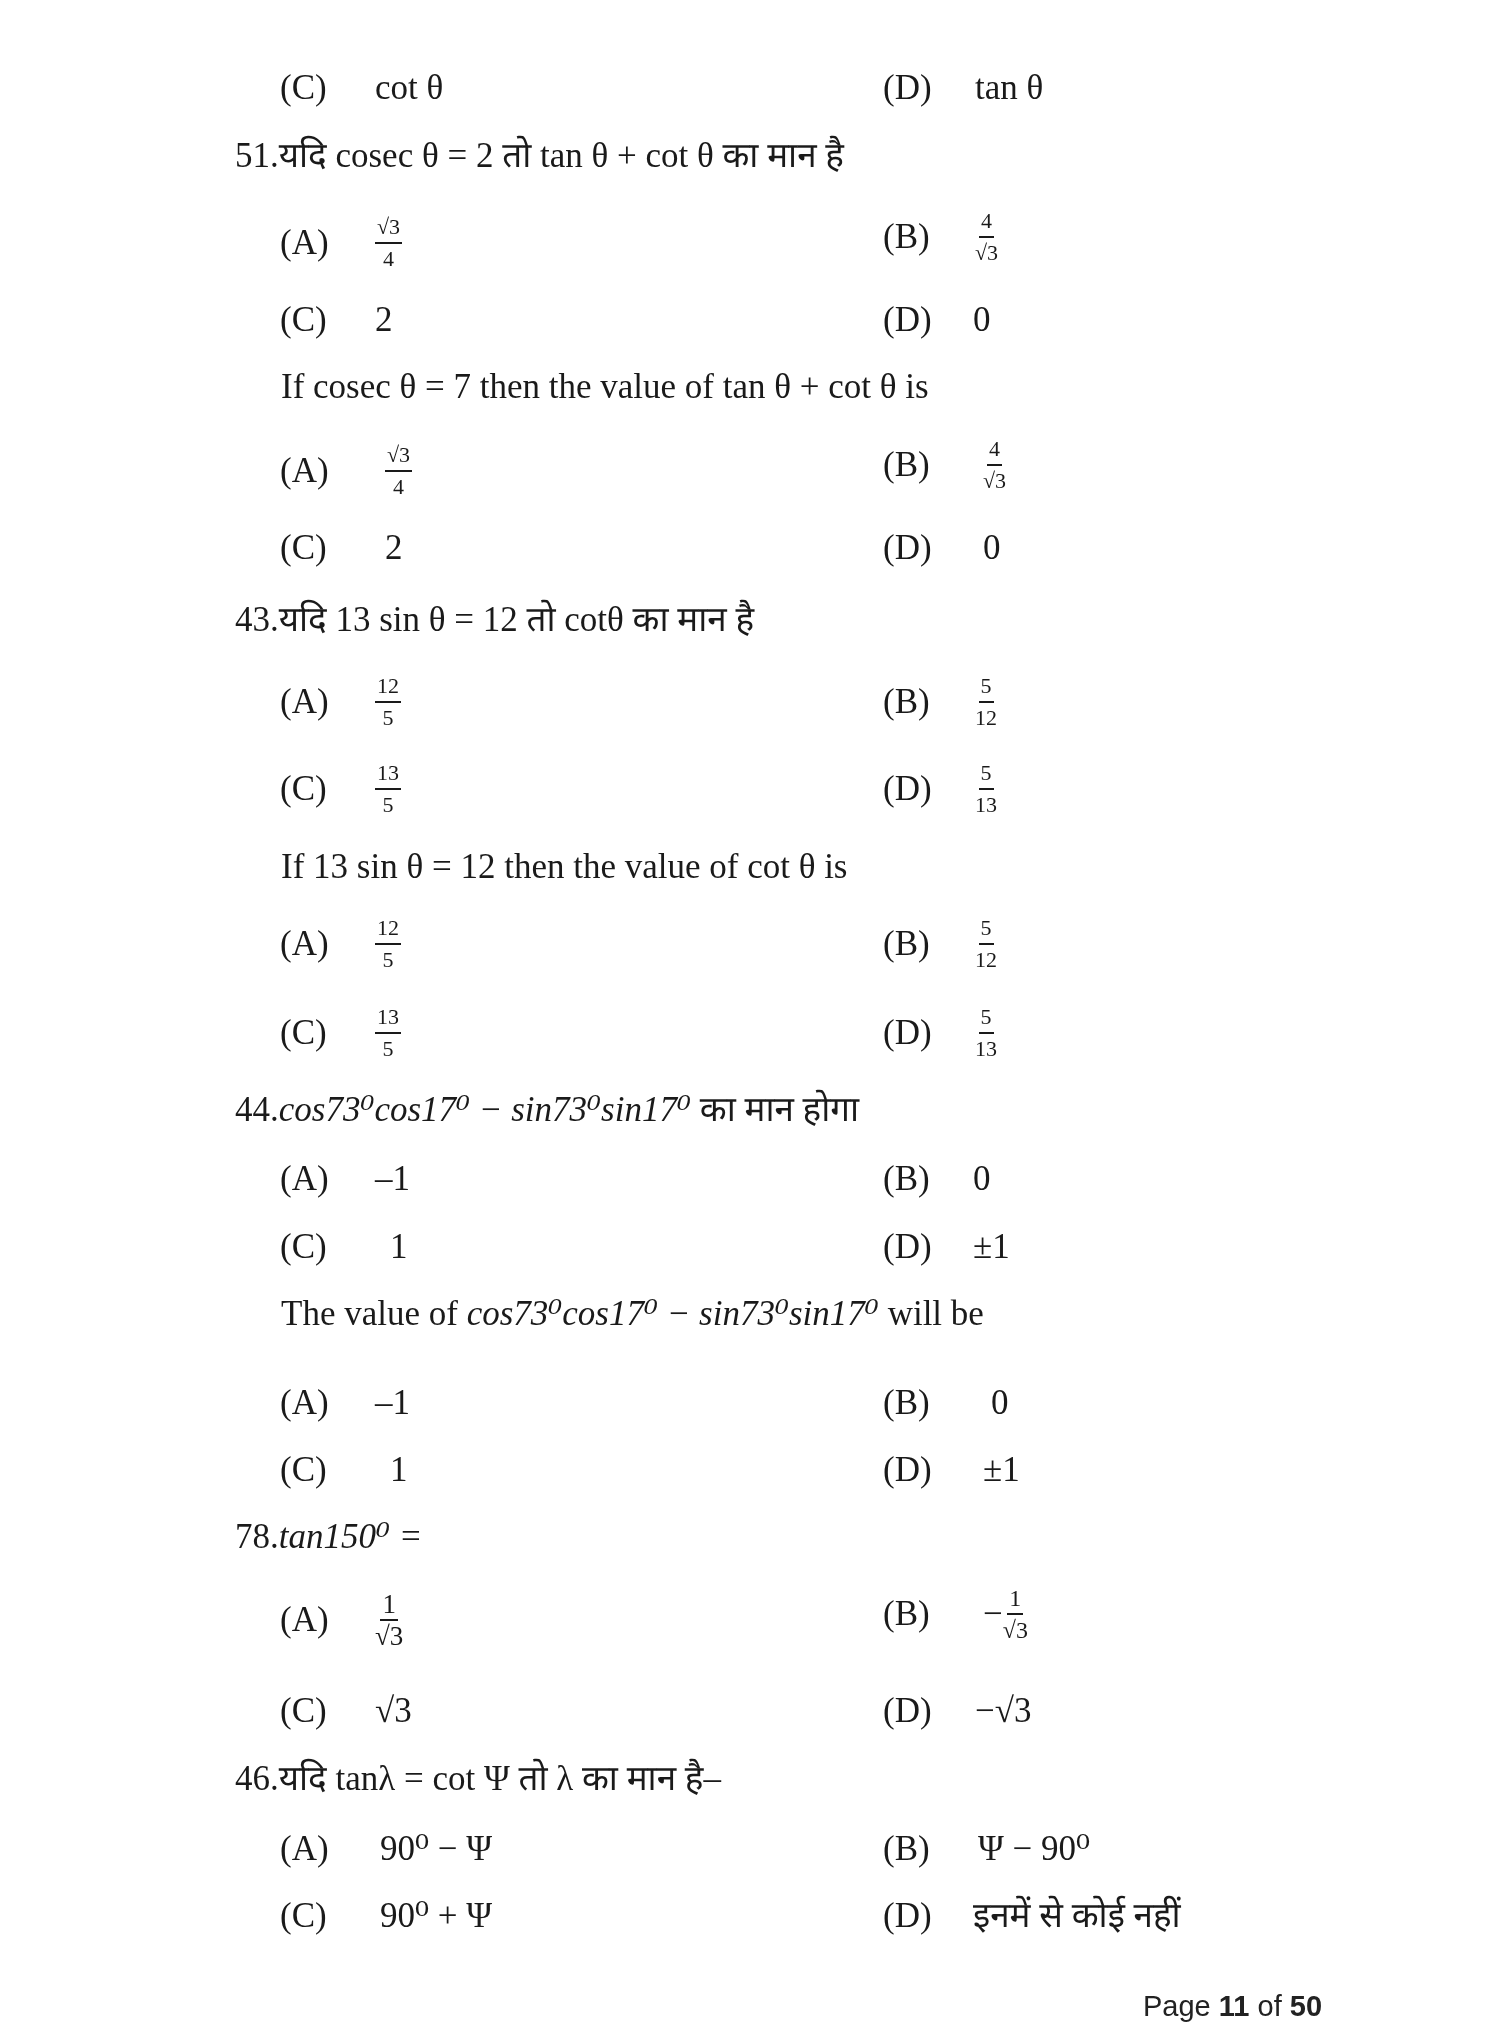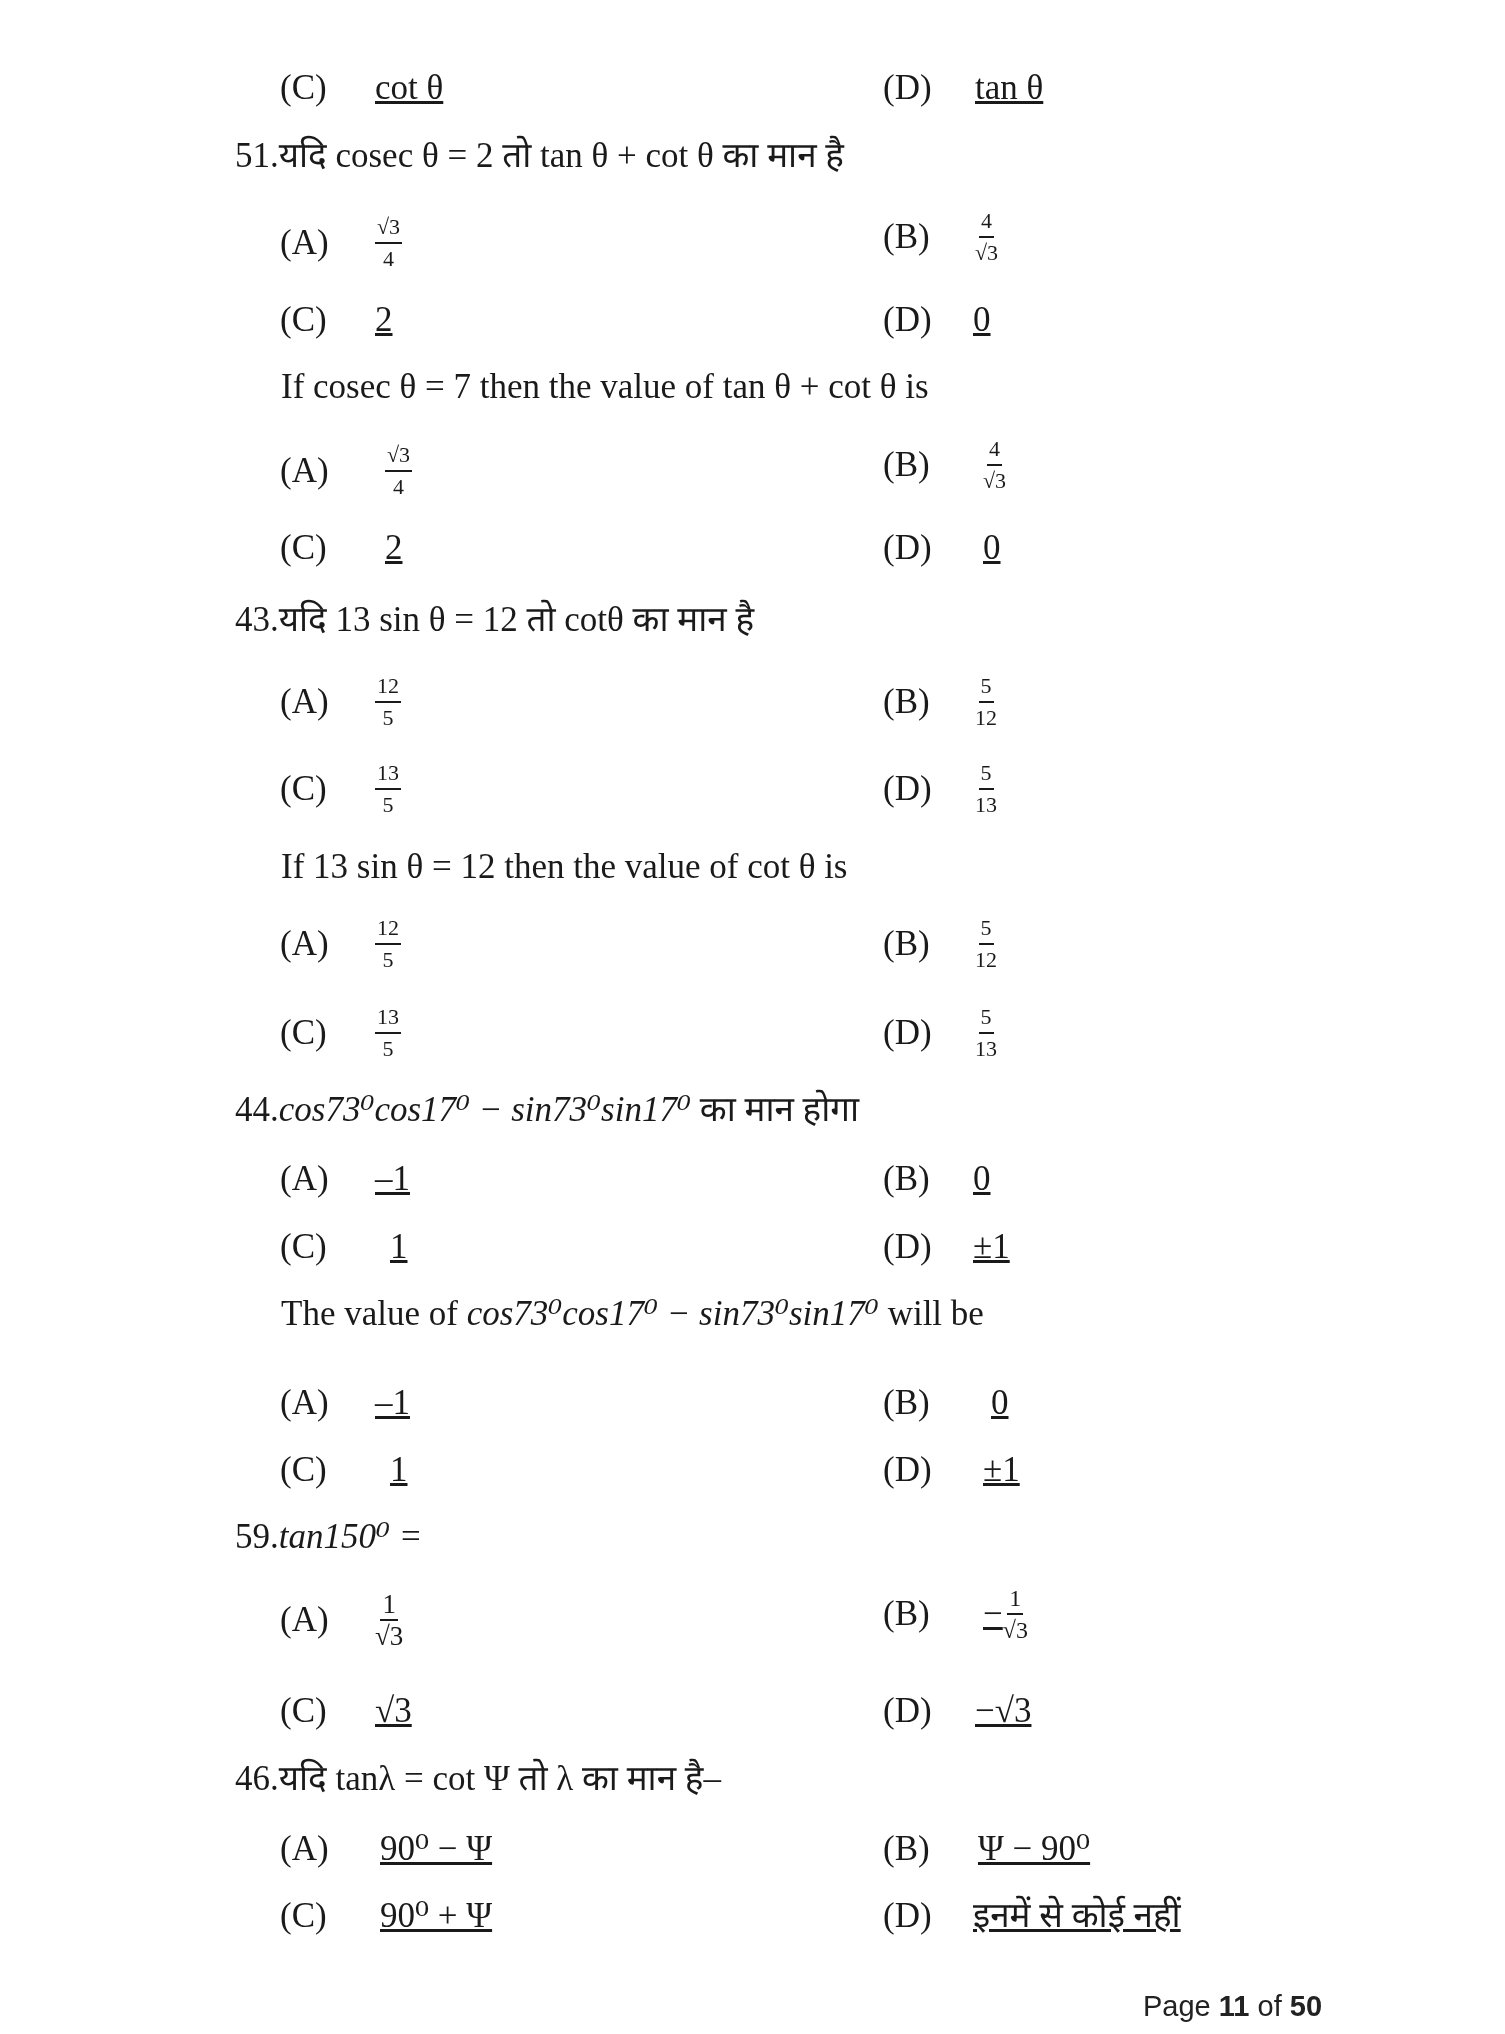--- a/index.html
+++ b/index.html
@@ -6,21 +6,21 @@
   body { width: 1505px; height: 2034px; position: relative; overflow: hidden;
          font-family: "Liberation Serif", "DejaVu Serif", serif; color: #1a1a1a; }
   .line { position: absolute; font-size: 35px; line-height: 40px; white-space: nowrap; }
   .q { left: 235px; }
   .txt { left: 281px; }
   .optL { left: 280px; }
   .optR { left: 883px; }
   .opt { display: flex; align-items: center; }
   .lab { display: inline-block; width: 95px; }
   .optR .lab { width: 92px; }
-  .val { display: inline-flex; align-items: center; text-decoration: underline; }
+  .val { display: inline-flex; align-items: center; }
   .frac { display: inline-flex; flex-direction: column; align-items: center; font-size: 22px; line-height: 24px; }
   .frac .num { padding: 0 2px 3px; border-bottom: 2px solid #1a1a1a; }
   .frac .den { padding-top: 3px; }
   .it { font-style: italic; }
   .footer { position: absolute; left: 1143px; top: 1990px; font-family: "Liberation Sans", "DejaVu Sans", sans-serif;
             font-size: 29px; color: #222; }
   .footer b { font-weight: bold; margin-top: 20px; }
 </style>
 </head>
 <body>
@@ -180,21 +180,21 @@
 <div class="line optL opt" style="top:1450px">
   <span class="lab" style="width:110px">(C)</span>
   <span class="val">1</span>
 </div>
 <div class="line optR opt" style="top:1450px">
   <span class="lab" style="width:100px">(D)</span>
   <span class="val">±1</span>
 </div>
 
 <div class="line q" style="top:1517px">
-  <span>59.</span><span class="it">tan150⁰ =</span>
+  <span>78.</span><span class="it">tan150⁰ =</span>
 </div>
 <div class="line optL opt" style="top:1584px;height:72px">
   <span class="lab">(A)</span>
   <span class="frac" style="font-size:27px">
       <span class="num">1</span>
       <span class="den">√3</span>
     </span>
 </div>
 <div class="line optR opt" style="top:1578px;height:72px">
   <span class="lab" style="width:100px">(B)</span>

